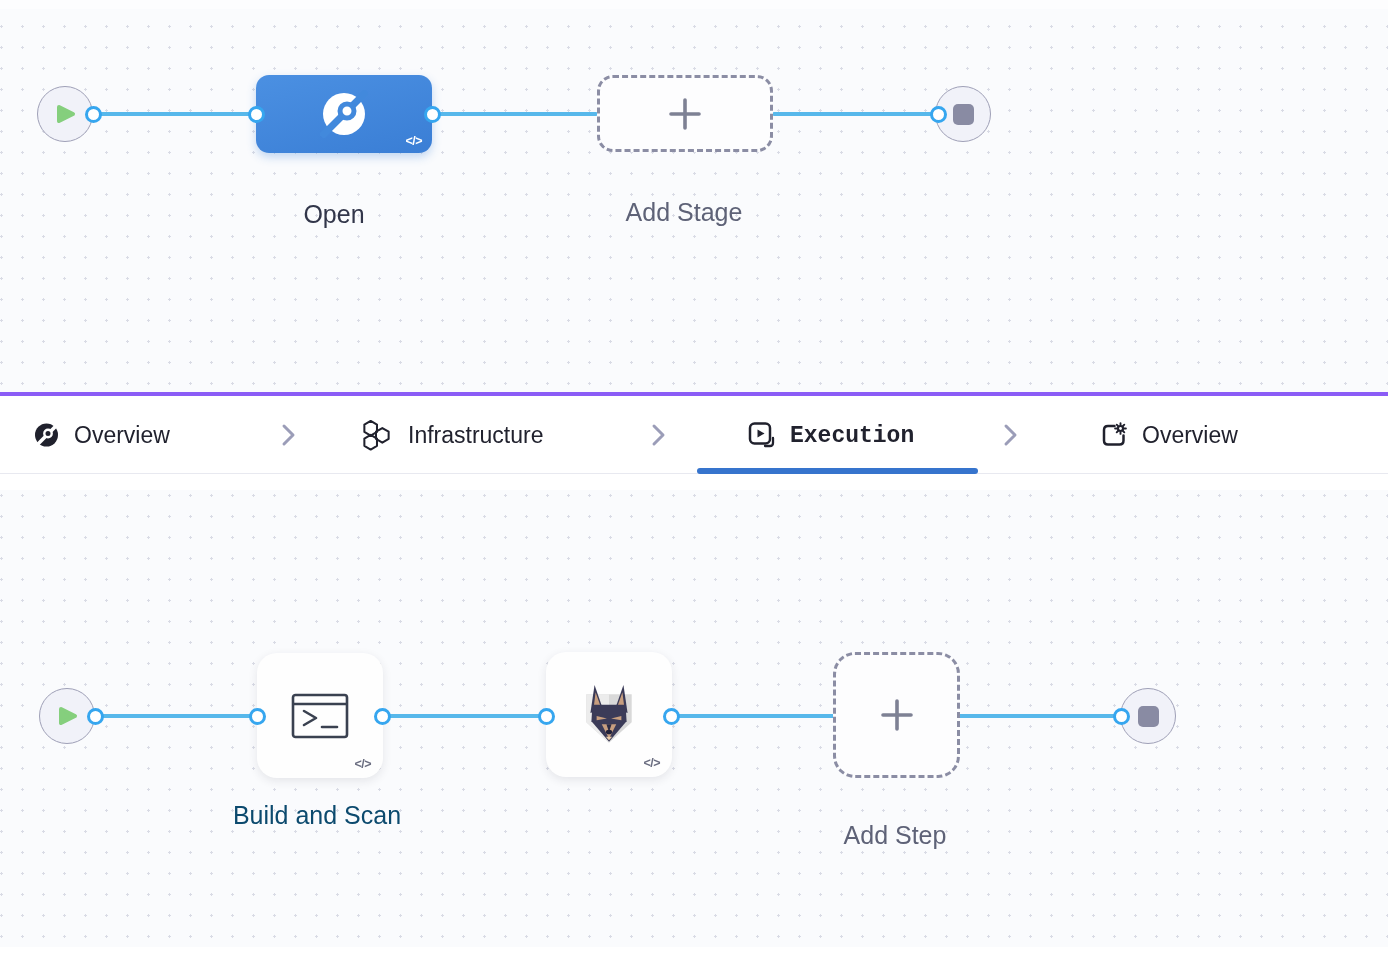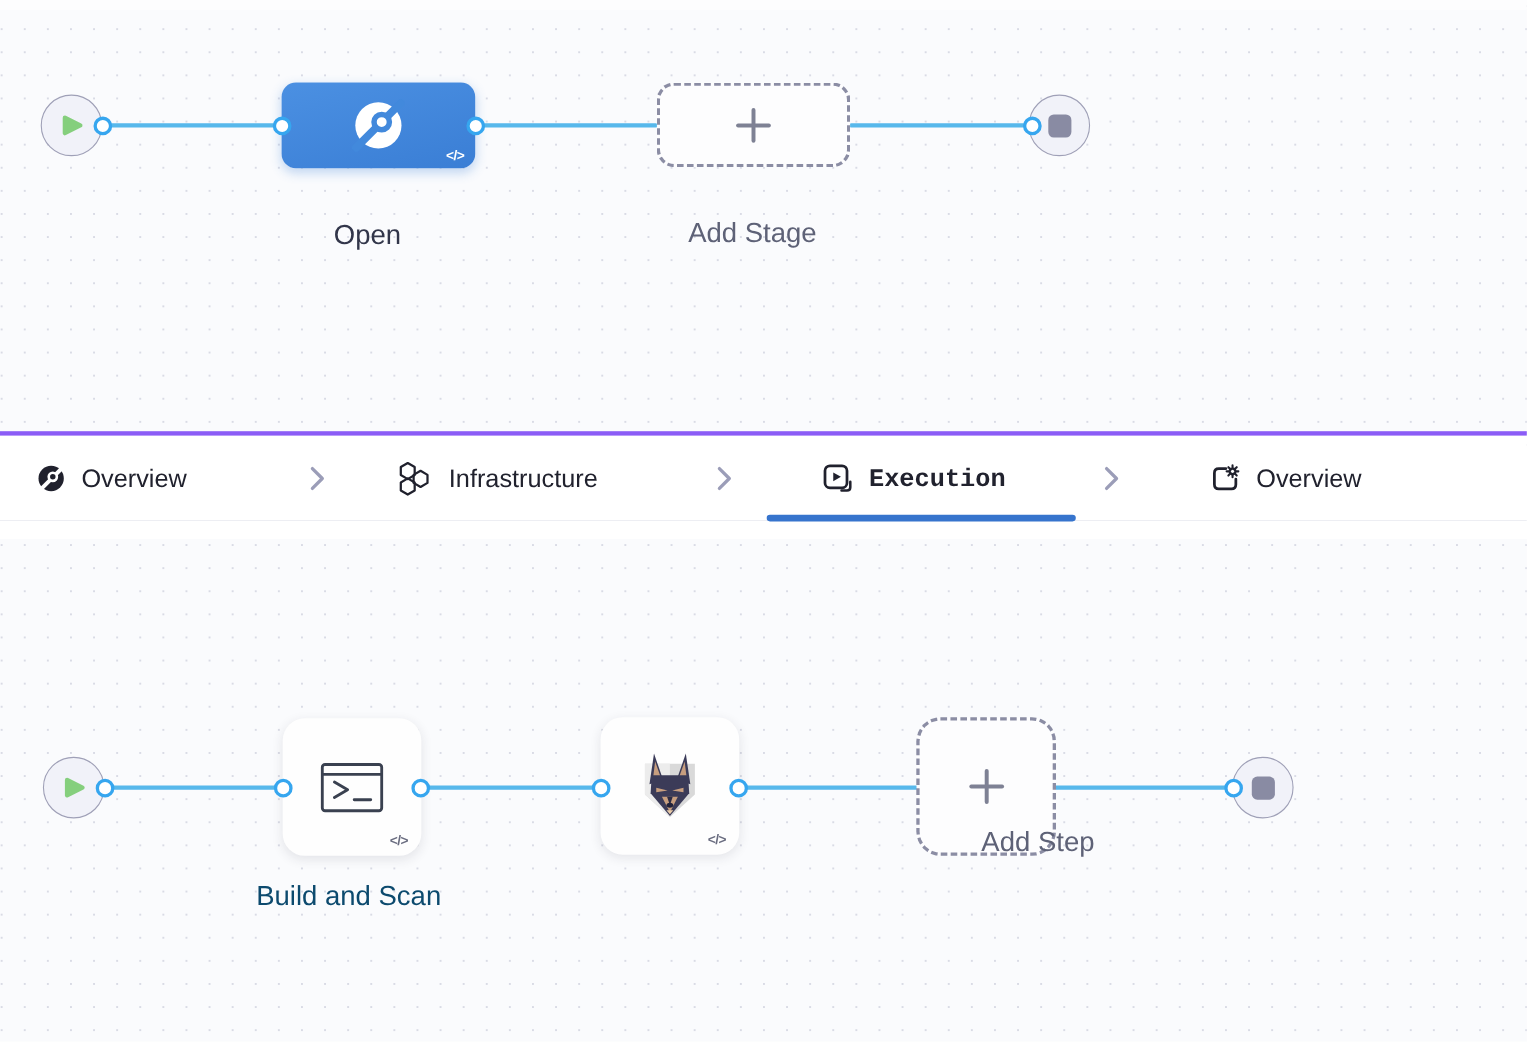--- a/index.html
+++ b/index.html
@@ -273,13 +273,13 @@
 </div>
 
 <div class="conn-dot" style="left:1113px; top:708px;"></div>
 <div class="node-circle" style="left:1120px; top:688px;">
   <span class="stop-square"></span>
 </div>
 
 <div class="graph-label lbl-step" style="left:167px; top:801px; width:300px;">Build and Scan</div>
 <div class="graph-label lbl-step two-line" style="left:458px; top:800px; width:300px;">
 </div>
-<div class="graph-label lbl-muted" style="left:795px; top:752px; width:200px;text-align:right;">Add Step</div>
+<div class="graph-label lbl-muted" style="left:795px; top:821px; width:200px;">Add Step</div>
 
 </body></html>

